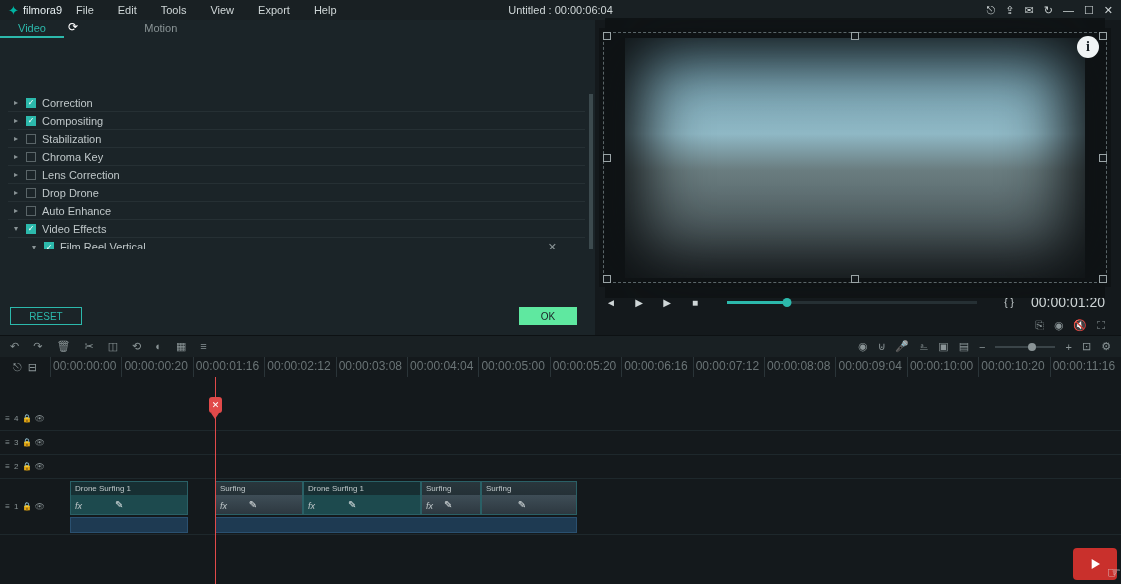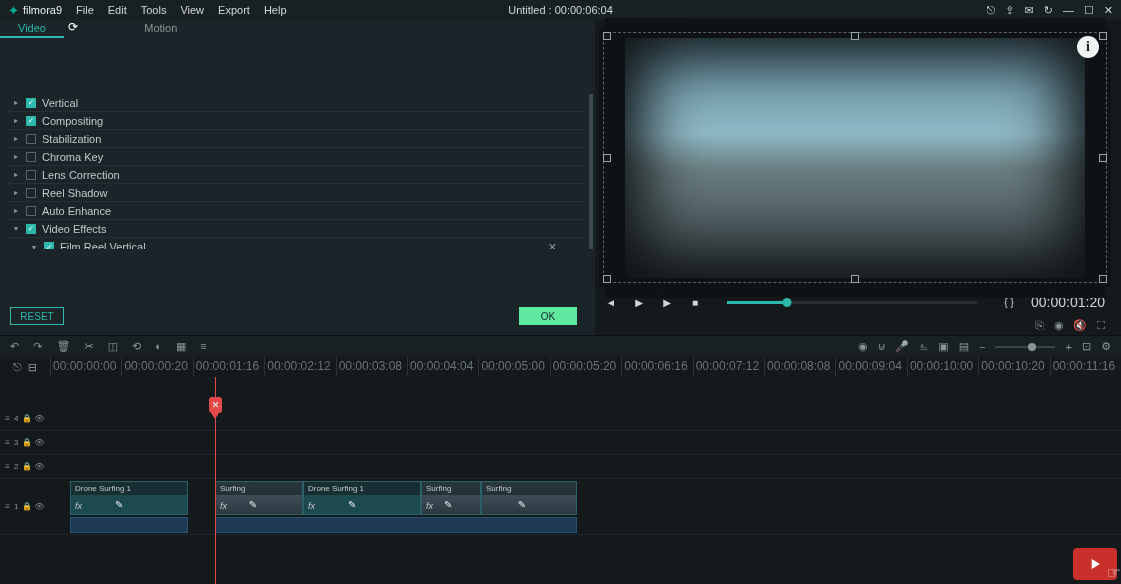--- a/index.html
+++ b/index.html
@@ -1,20 +1,20 @@
 <!DOCTYPE html>
 <html><head>
 <meta charset="utf-8">
 <style>
 * { margin: 0; padding: 0; box-sizing: border-box; }
 body { width: 1121px; height: 584px; background: #192023; font-family: -apple-system, "Segoe UI", Arial, sans-serif; font-size: 11px; color: #a8b2b4; overflow: hidden; }
 .titlebar { height: 20px; background: #192023; display: flex; align-items: center; padding: 0 8px; position: relative; }
 .logo { display: flex; align-items: center; gap: 4px; color: #e6eef0; font-size: 11px; font-weight: 500; }
 .logo-icon { color: #00b3a1; font-size: 13px; }
-.menubar { display: flex; gap: 14px; margin-left: 14px; justify-content: space-between; }
+.menubar { display: flex; gap: 24px; margin-left: 14px; justify-content: space-between; }
 .menubar span { color: #cfd6d7; font-size: 11px; cursor: pointer; }
 .title-center { position: absolute; left: 50%; transform: translateX(-50%); color: #cfd6d7; font-size: 11px; }
 .title-right { margin-left: auto; display: flex; align-items: center; gap: 10px; color: #cfd6d7; }
 .window-btn { font-size: 11px; cursor: pointer; }
 .main { display: flex; height: 315px; }
 .left { width: 595px; background: #1b2428; display: flex; flex-direction: column; gap: 48px; }
 .tabs { display: flex; gap: 0; padding: 0 0 0 0; height: 18px; }
 .tab { padding: 2px 18px; color: #8a9496; font-size: 11px; cursor: pointer; position: relative; }
 .tab.active { color: #2cb9ac; border-bottom: 2px solid #2cb9ac; }
 .cursor-icon { position: absolute; left: 68px; top: 0; color: #fff; font-size: 12px; }
@@ -27,21 +27,21 @@
 .sub-row { display: flex; align-items: center; padding-left: 22px; height: 18px; gap: 6px; position: relative; }
 .sub-label { color: #c0c8ca; font-size: 11px; }
 .sub-close { position: absolute; right: 28px; color: #8a9496; font-size: 11px; cursor: pointer; }
 .slider-row { display: flex; align-items: center; padding-left: 95px; height: 22px; gap: 14px; }
 .slider-label { color: #c0c8ca; font-size: 11px; min-width: 30px; text-align: right; }
 .slider-track { width: 178px; height: 2px; background: #3a4448; position: relative; }
 .slider-fill { position: absolute; left: 0; top: 0; height: 2px; background: #8a9496; }
 .slider-thumb { position: absolute; top: -4px; width: 10px; height: 10px; border-radius: 50%; background: #e0e6e7; }
 .slider-value { width: 36px; height: 16px; background: #263034; color: #cfd6d7; display: flex; align-items: center; justify-content: center; font-size: 14px; }
 .left-footer { display: flex; justify-content: space-between; padding: 10px 18px 10px 10px; }
-.btn-reset { width: 54px; height: 18px; border: 1px solid #2cb9ac; color: #2cb9ac; display: flex; align-items: center; justify-content: center; font-size: 10px; cursor: pointer; }
+.btn-reset { width: 72px; height: 18px; border: 1px solid #2cb9ac; color: #2cb9ac; display: flex; align-items: center; justify-content: center; font-size: 10px; cursor: pointer; }
 .btn-ok { width: 58px; height: 18px; background: #5fe8a0; color: #1a2226; display: flex; align-items: center; justify-content: center; font-size: 10px; cursor: pointer; }
 .panel-scroll { position: absolute; right: 2px; top: 8px; width: 4px; height: 260px; background: #263034; }
 .panel-scroll-thumb { width: 4px; height: 160px; background: #3c4a4e; }
 
 .right { flex: 1; background: #14191c; display: flex; flex-direction: column; padding: 8px 10px 0 4px; }
 .preview { flex: 1; position: relative; background: #0f1315; display: flex; align-items: center; justify-content: center; }
 .preview-frame { position: absolute; inset: 4px; border: 1px dashed #5a6568; }
 .handle { position: absolute; width: 8px; height: 8px; border: 1px solid #9aa4a6; background: #14191c; }
 .h-tl { top: 4px; left: 4px; } .h-tr { top: 4px; right: 4px; } .h-bl { bottom: 4px; left: 4px; } .h-br { bottom: 4px; right: 4px; }
 .h-t { top: 4px; left: 50%; transform: translateX(-50%); } .h-b { bottom: 4px; left: 50%; transform: translateX(-50%); }
@@ -127,21 +127,21 @@
       <div class="tab">Motion</div>
     </div>
     <div class="panel-list">
       <div class="panel-scroll">
           <div class="panel-scroll-thumb"></div>
         </div>
 
       <div class="panel-row">
           <span class="chevron">▸</span>
           <span class="checkbox checked">✓</span>
-          <span class="label">Vertical</span>
+          <span class="label">Correction</span>
         </div>
       <div class="panel-row">
           <span class="chevron">▸</span>
           <span class="checkbox checked">✓</span>
           <span class="label">Compositing</span>
         </div>
       <div class="panel-row">
           <span class="chevron">▸</span>
           <span class="checkbox"></span>
           <span class="label">Stabilization</span>
@@ -152,21 +152,21 @@
           <span class="label">Chroma Key</span>
         </div>
       <div class="panel-row">
           <span class="chevron">▸</span>
           <span class="checkbox"></span>
           <span class="label">Lens Correction</span>
         </div>
       <div class="panel-row">
           <span class="chevron">▸</span>
           <span class="checkbox"></span>
-          <span class="label">Reel Shadow</span>
+          <span class="label">Drop Drone</span>
         </div>
       <div class="panel-row">
           <span class="chevron">▸</span>
           <span class="checkbox"></span>
           <span class="label">Auto Enhance</span>
         </div>
       <div class="panel-row">
           <span class="chevron">▾</span>
           <span class="checkbox checked">✓</span>
           <span class="label">Video Effects</span>

